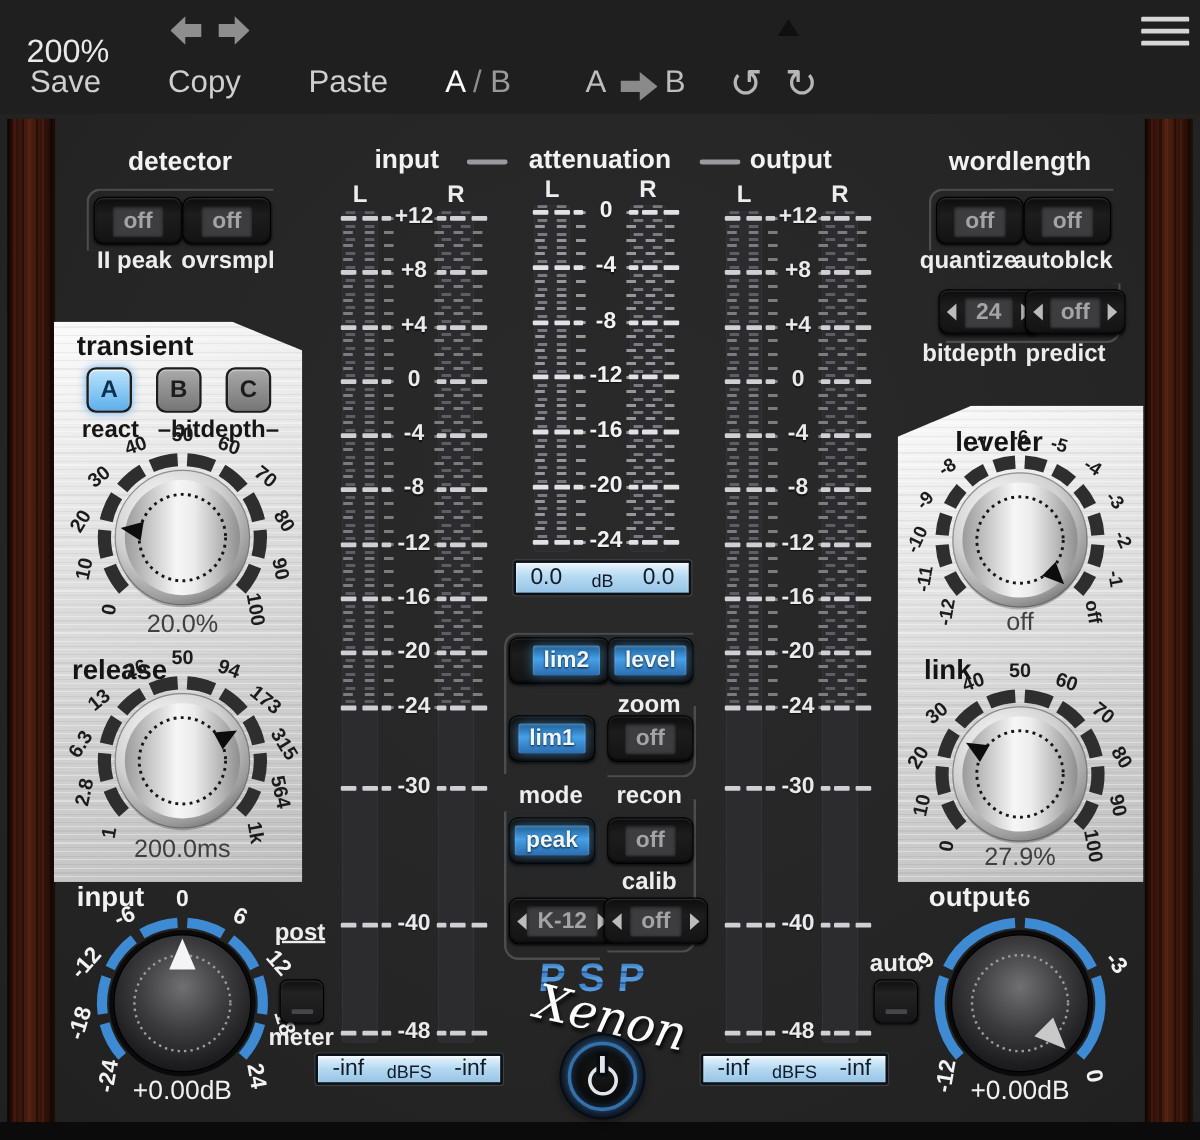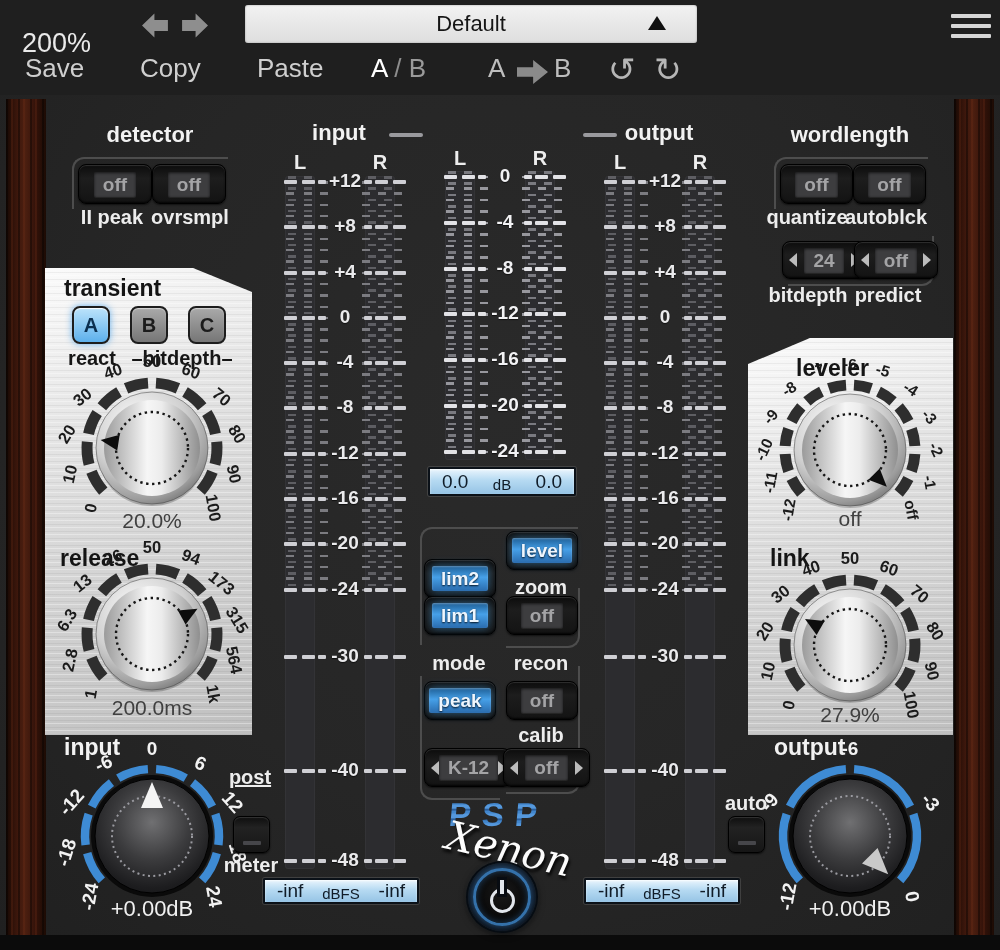--- a/index.html
+++ b/index.html
@@ -89,21 +89,20 @@
 </style>
 </head>
 <body>
 
 <div class="stage">
 
   <div class="abs topbar">
     <div class="abs tb-zoom">200%</div>
     <div class="abs navarr l"></div>
     <div class="abs navarr r"></div>
-    <div class="abs preset">Default</div>
     <div class="abs preset-tri"></div>
     <div class="abs hamb">
         <div></div>
         <div></div>
         <div></div>
       </div>
 
     <div class="abs tbtxt" style="left:25px;">Save</div>
     <div class="abs tbtxt" style="left:140px;">Copy</div>
     <div class="abs tbtxt" style="left:257px;">Paste</div>
@@ -292,20 +291,21 @@
         <circle cx="100" cy="100" r="40" fill="none" stroke="#9a9aa0" stroke-width="2" stroke-dasharray="2 3.4"></circle>
         <polygon points="100.0,46.0 111.0,72.0 89.0,72.0" fill="#f4f4f4"></polygon>
       </svg></div>
   <div class="abs kvalw" style="left:82px;top:896px;width:140px;">+0.00dB</div>
   <div class="abs hs" style="left:226px;top:766px;width:48px;text-decoration:underline;">post</div>
   <div class="abs sqbtn" style="left:233px;top:816px;width:35px;height:35px;"></div>
   <div class="abs hs" style="left:222px;top:854px;width:58px;">meter</div>
 
   <div class="abs h" style="left:274px;top:120px;width:130px;">input</div>
   <div class="abs mline" style="left:389px;top:133px;width:34px;"></div>
+  <div class="abs h" style="left:415px;top:120px;width:170px;">attenuation</div>
   <div class="abs mline" style="left:583px;top:133px;width:34px;"></div>
   <div class="abs h" style="left:594px;top:120px;width:130px;">output</div>
 
   <div class="abs hs" style="left:286px;top:151px;width:28px;">L</div>
   <div class="abs hs" style="left:366px;top:151px;width:28px;">R</div>
   <div class="abs hs" style="left:446px;top:147px;width:28px;">L</div>
   <div class="abs hs" style="left:526px;top:147px;width:28px;">R</div>
   <div class="abs hs" style="left:606px;top:151px;width:28px;">L</div>
   <div class="abs hs" style="left:686px;top:151px;width:28px;">R</div>
 
@@ -663,21 +663,21 @@
     <span class="v">-inf</span>
     <span class="u">dBFS</span>
     <span class="v">-inf</span>
   </div>
 
   <div class="abs bracket" style="left:420px;top:527px;width:156px;height:116px;border-left-width:2px;border-top-width:2px;border-top-left-radius:12px;"></div>
   <div class="abs bracket" style="left:506px;top:588px;width:72px;height:58px;border-right-width:2px;border-bottom-width:2px;border-bottom-right-radius:12px;"></div>
   <div class="abs bracket" style="left:420px;top:676px;width:78px;height:122px;border-left-width:2px;border-bottom-width:2px;border-bottom-left-radius:12px;"></div>
   <div class="abs bracket" style="left:506px;top:666px;width:72px;height:126px;border-right-width:2px;border-bottom-width:2px;border-bottom-right-radius:12px;"></div>
 
-  <div class="abs dbtn lit" style="left:424px;top:559px;width:70px;height:37px;">
+  <div class="abs dbtn lit" style="left:424px;top:531px;width:70px;height:37px;padding-left:12px;">
     <span class="val">lim2</span>
   </div>
   <div class="abs dbtn lit" style="left:506px;top:531px;width:70px;height:37px;">
     <span class="val">level</span>
   </div>
   <div class="abs hs" style="left:505px;top:576px;width:72px;">zoom</div>
   <div class="abs dbtn lit" style="left:424px;top:596px;width:70px;height:37px;">
     <span class="val">lim1</span>
   </div>
   <div class="abs dbtn" style="left:506px;top:596px;width:70px;height:37px;">

